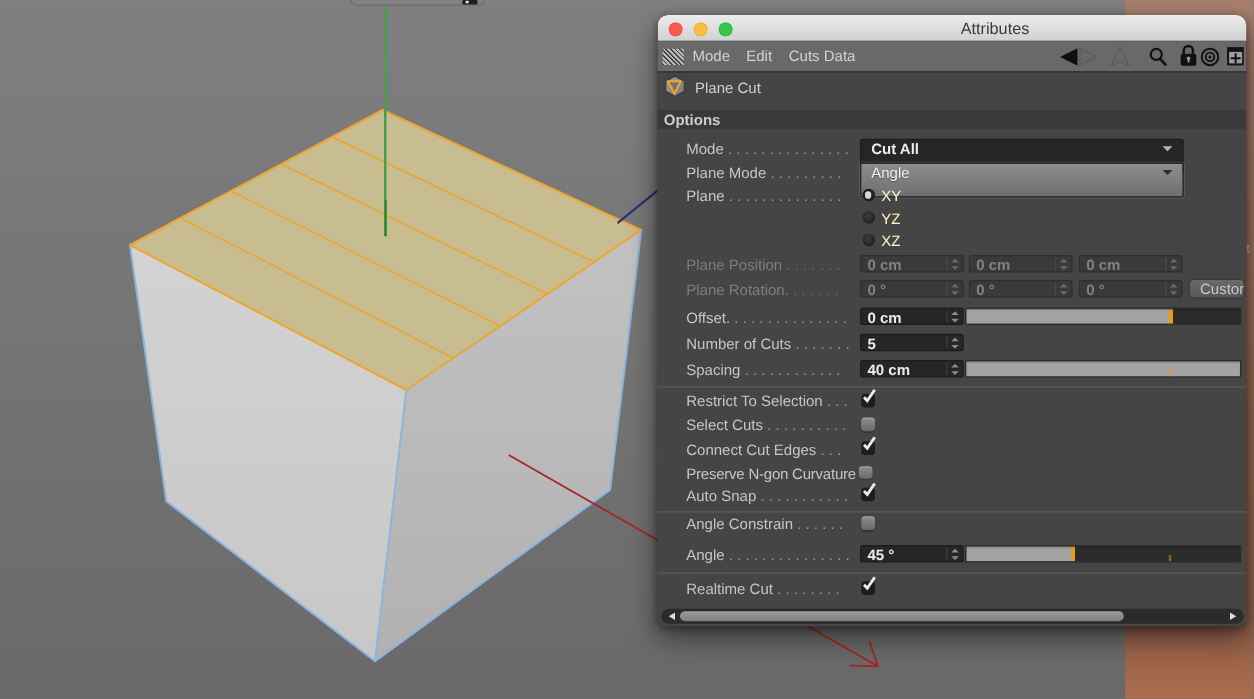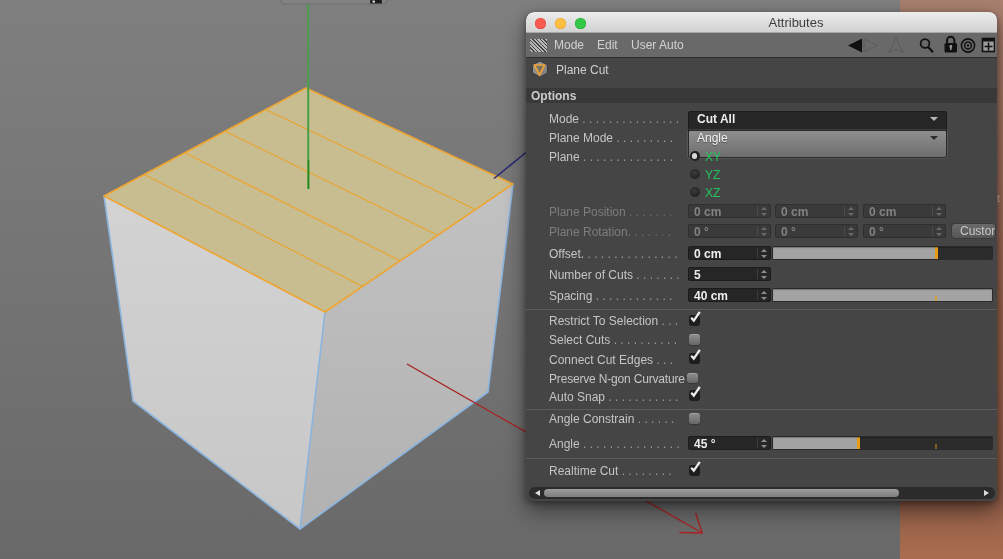--- a/index.html
+++ b/index.html
@@ -33,21 +33,21 @@
 .dd.lite .v{color:#f2f2f2;text-shadow:0 1px 1px rgba(0,0,0,.4);font-weight:normal;}
 .dd.lite .ar{border-top-color:#2b2b2b;}
 .sl{position:absolute;left:246px;top:0;width:221px;height:14px;border:1px solid #2a2a2a;border-radius:1px;box-sizing:border-box;box-shadow:inset 0 1px 1px rgba(0,0,0,.28);}
 .tick{position:absolute;width:2px;height:5.5px;bottom:0;background:rgba(233,160,25,.75);}
 .ckb{position:absolute;top:1.5px;width:11px;height:11px;background:#1d1d1d;border-radius:3px;}
 .ckb svg{position:absolute;left:0px;top:-4px;overflow:visible;}
 .unc{position:absolute;top:2px;width:10.5px;height:10.5px;background:linear-gradient(#8f8f8f,#686868);border-radius:3px;box-shadow:inset 0 1px 0 rgba(255,255,255,.2),0 1px 1px rgba(0,0,0,.25);}
 .rad{position:absolute;left:163.5px;top:2px;width:10px;height:10px;border-radius:50%;background:radial-gradient(circle at 45% 40%,#3c3c3c,#222 70%);}
 .rad.sel{background:#1f1f1f;}
 .rad.sel:after{content:"";position:absolute;left:2px;top:2px;width:5.5px;height:5.5px;border-radius:50%;background:#d8d8d8;}
-.rlb{position:absolute;left:179px;top:1px;color:#22c55e;}
+.rlb{position:absolute;left:179px;top:1px;color:#fef9c3;}
 .sep{position:absolute;left:0;width:471px;height:1px;background:#5c5c5c;}
 #custom{position:absolute;left:425px;top:-1px;width:45px;height:16px;background:linear-gradient(#6a6a6a,#565656);border:1px solid #3a3a3a;border-radius:4px;box-sizing:border-box;color:#c9c9c9;overflow:hidden;}
 #custom span{position:absolute;left:8px;top:0px;font-size:12px;}
 #sbar{position:absolute;left:3px;top:475px;width:466px;height:12px;background:#2b2b2b;border-radius:6px;}
 #sbar .th{position:absolute;left:15px;top:2px;width:355px;height:7.5px;border-radius:4px;background:linear-gradient(#9d9d9d,#7e7e7e);}
 #sbar .la{position:absolute;left:6px;top:3px;border-top:3px solid transparent;border-bottom:3px solid transparent;border-right:5px solid #dcdcdc;}
 #sbar .ra{position:absolute;right:6px;top:3px;border-top:3px solid transparent;border-bottom:3px solid transparent;border-left:5px solid #dcdcdc;}
 </style></head>
 <body>
 <svg id="vp" width="1003" height="559" viewBox="0 0 1003 559">
@@ -108,21 +108,21 @@
 <div id="tbar">
 <div class="tl" style="left:8.5px;background:#fb5a51;box-shadow:inset 0 0 0 0.5px #dd4a41;"></div>
 <div class="tl" style="left:28.5px;background:#fdbe41;box-shadow:inset 0 0 0 0.5px #e0a52f;"></div>
 <div class="tl" style="left:48.5px;background:#34c748;box-shadow:inset 0 0 0 0.5px #27ab37;"></div>
 <div class="t">Attributes</div>
 </div>
 <div id="mbar">
 <div id="hatch"></div>
 <span style="left:28px;">Mode</span>
       <span style="left:71px;">Edit</span>
-      <span style="left:105px;">User Auto</span>
+      <span style="left:105px;">Cuts Data</span>
 <svg width="155" height="24" style="position:absolute;right:2px;top:0;" viewBox="0 0 155 24">
 <path d="M22,5.5 L8,12.5 L22,19.5 Z" fill="#101010"></path>
 <path d="M24,6 L37,12.5 L24,19 Z" fill="none" stroke="#5e5e5e" stroke-width="1.2"></path>
 <path d="M56,4.5 L63,19.5 L56,16.2 L49,19.5 Z" fill="none" stroke="#5e5e5e" stroke-width="1.2"></path>
 <circle cx="85" cy="10.5" r="4.4" fill="none" stroke="#111" stroke-width="1.7"></circle>
 <line x1="88.3" y1="14.3" x2="93" y2="19.3" stroke="#111" stroke-width="2.2"></line>
 <path d="M107,10 v-2.5 a3.7,3.7 0 0 1 7.4,0 V10" fill="none" stroke="#111" stroke-width="2"></path>
 <rect x="104.5" y="10" width="12.5" height="9.5" rx="1.5" fill="#111"></rect>
 <circle cx="110.8" cy="13.5" r="1.4" fill="#9a9a9a"></circle>
 <rect x="110.1" y="13.8" width="1.5" height="3.2" fill="#9a9a9a"></rect>

